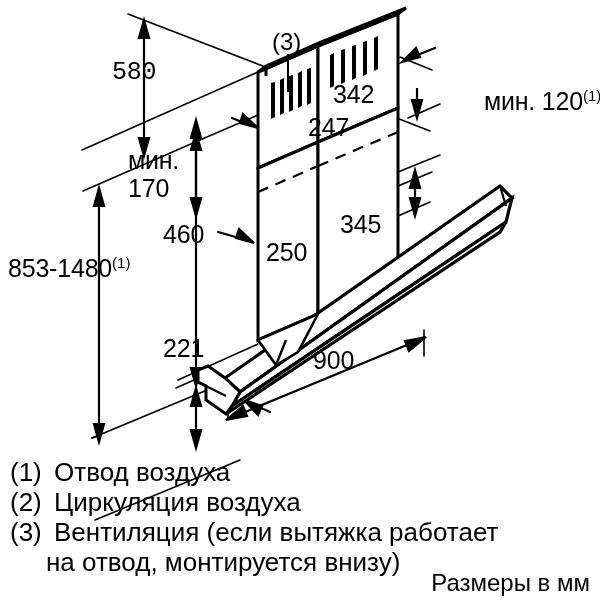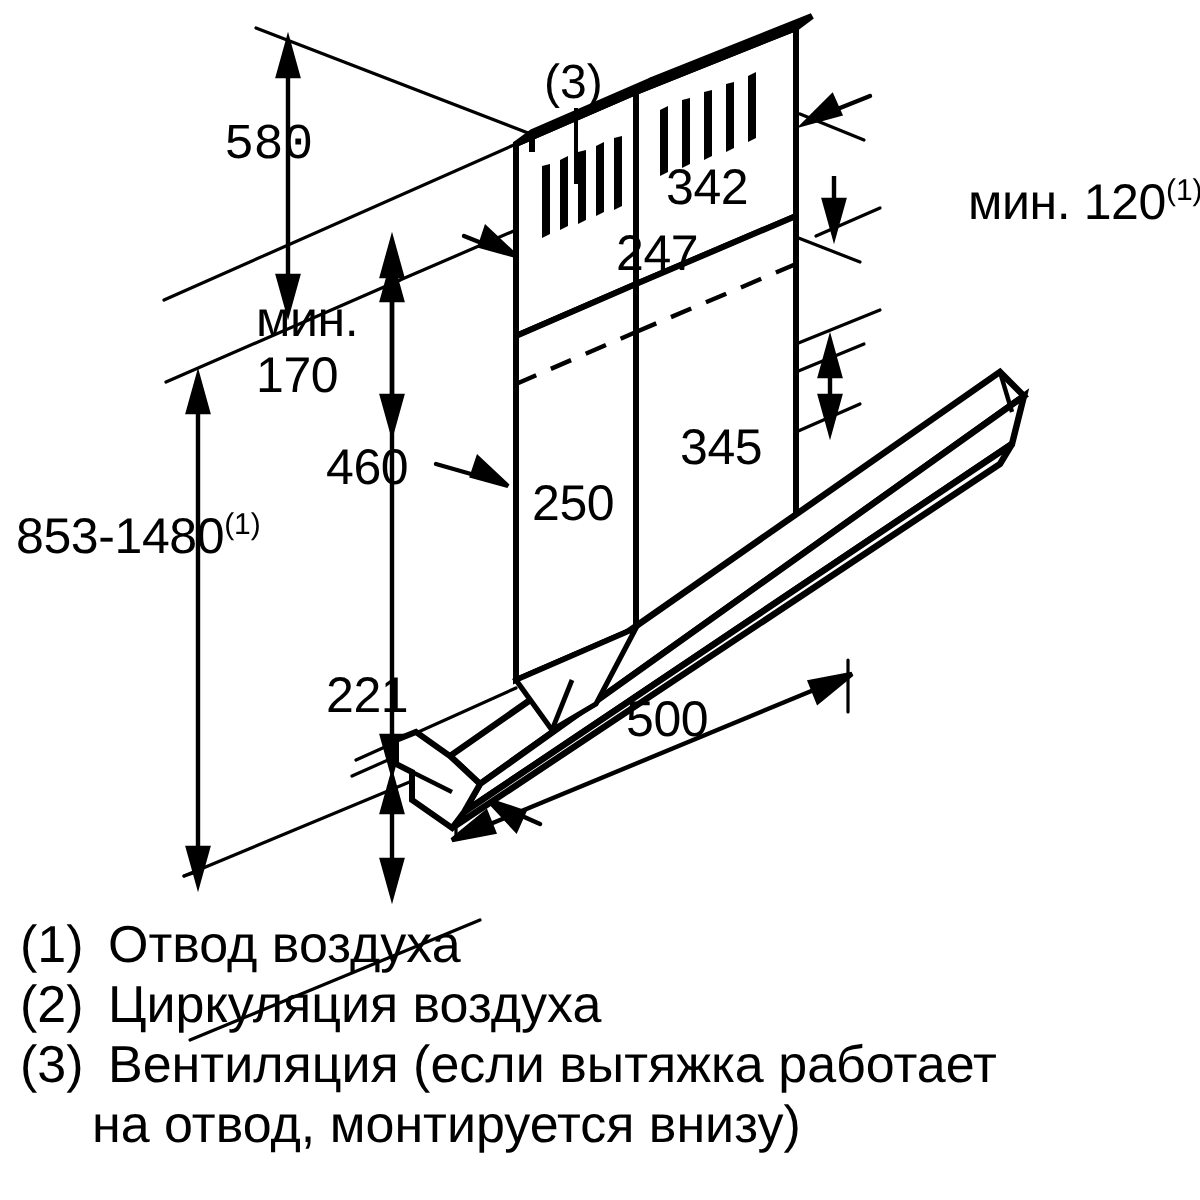--- a/index.html
+++ b/index.html
@@ -295,21 +295,21 @@
   <div class="dim-text" style="left:163px; top:336px;">221</div>
 
   <div class="dim-text" style="left:268px; top:115px;margin-left:40px;">247</div>
 
   <div class="dim-text" style="left:333px; top:82px;">342</div>
 
   <div class="dim-text" style="left:266px; top:240px;">250</div>
 
   <div class="dim-text" style="left:340px; top:188px;margin-top:24px;">345</div>
 
-  <div class="dim-text" style="left:313px; top:348px;">500</div>
+  <div class="dim-text" style="left:313px; top:348px;">900</div>
 
   <div class="callout" style="left:272px; top:30px; font-size:24px;">(3)</div>
 
   <div class="dim-text" style="left:457px; top:88px;margin-left:27px;">
     <span>мин. 120</span><span class="sup">(1)</span>
   </div>
 
 
   <div class="dim-text" style="left:8px; top:255px;">
     <span>853-1480</span><span class="sup">(1)</span>
@@ -327,14 +327,15 @@
     </div>
     <div class="legend-row">
       <span class="legend-num">(3)</span>
       <span>Вентиляция (если вытяжка работает</span>
     </div>
     <div class="legend-row">
       <span class="legend-cont">на отвод, монтируется внизу)</span>
     </div>
   </div>
 
+  <div class="footnote">Размеры в мм</div>
 
 </div>
 
 </body></html>

